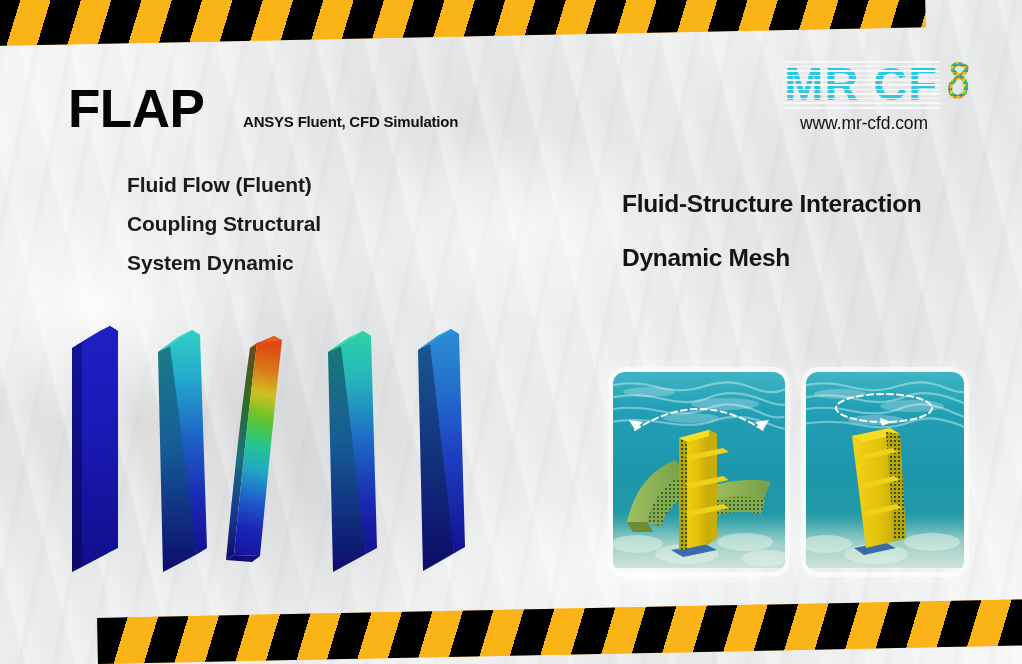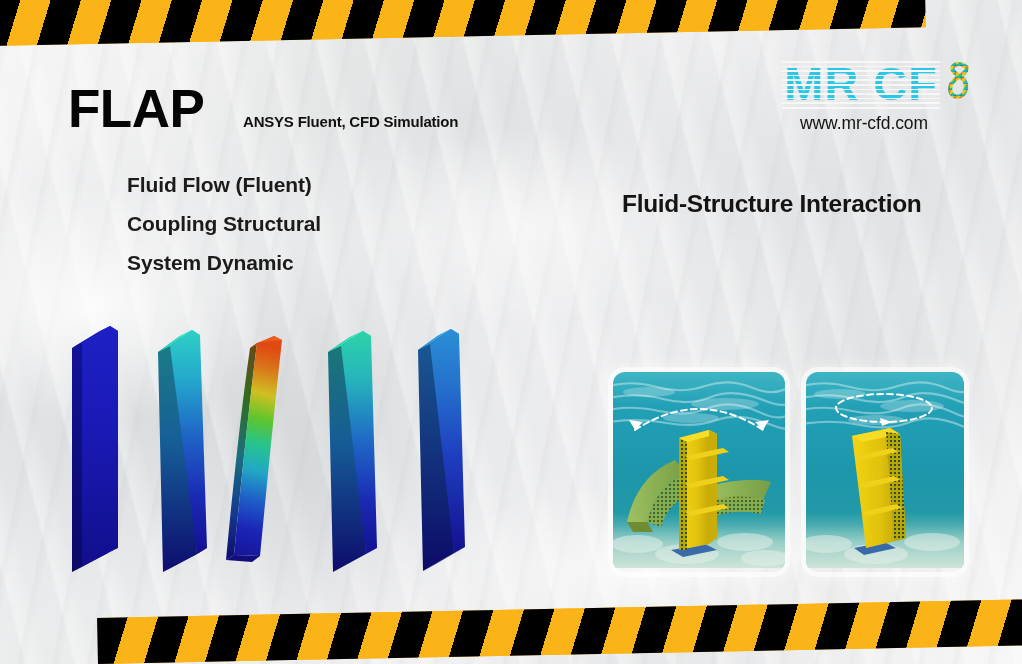--- a/index.html
+++ b/index.html
@@ -253,20 +253,21 @@
   </div>
 
   <div class="feat-left">
     <div>Fluid Flow (Fluent)</div>
     <div>Coupling Structural</div>
     <div>System Dynamic</div>
   </div>
 
   <div class="feat-right">
     <div>Fluid-Structure Interaction</div>
+    <div>Dynamic Mesh</div>
   </div>
 
   <div id="flaps">
     <svg viewBox="0 0 450 275" width="450" height="275" aria-hidden="true">
       <defs>
 
         <linearGradient id="f1" x1="0" y1="0" x2="0" y2="1">
           <stop offset="0%" stop-color="#1f20c4"></stop>
             <stop offset="40%" stop-color="#1a1ab8"></stop>
           <stop offset="100%" stop-color="#110f8c"></stop>

